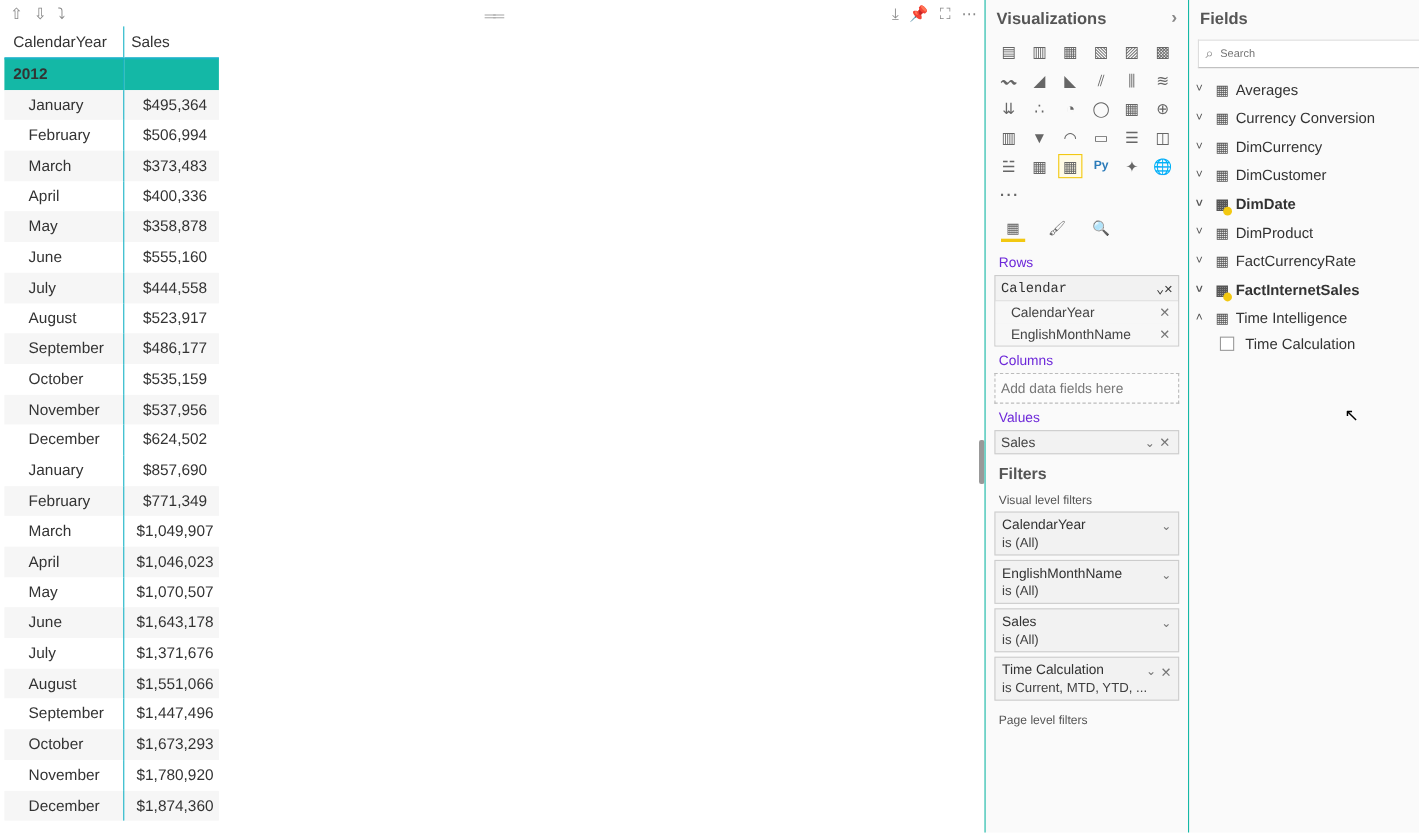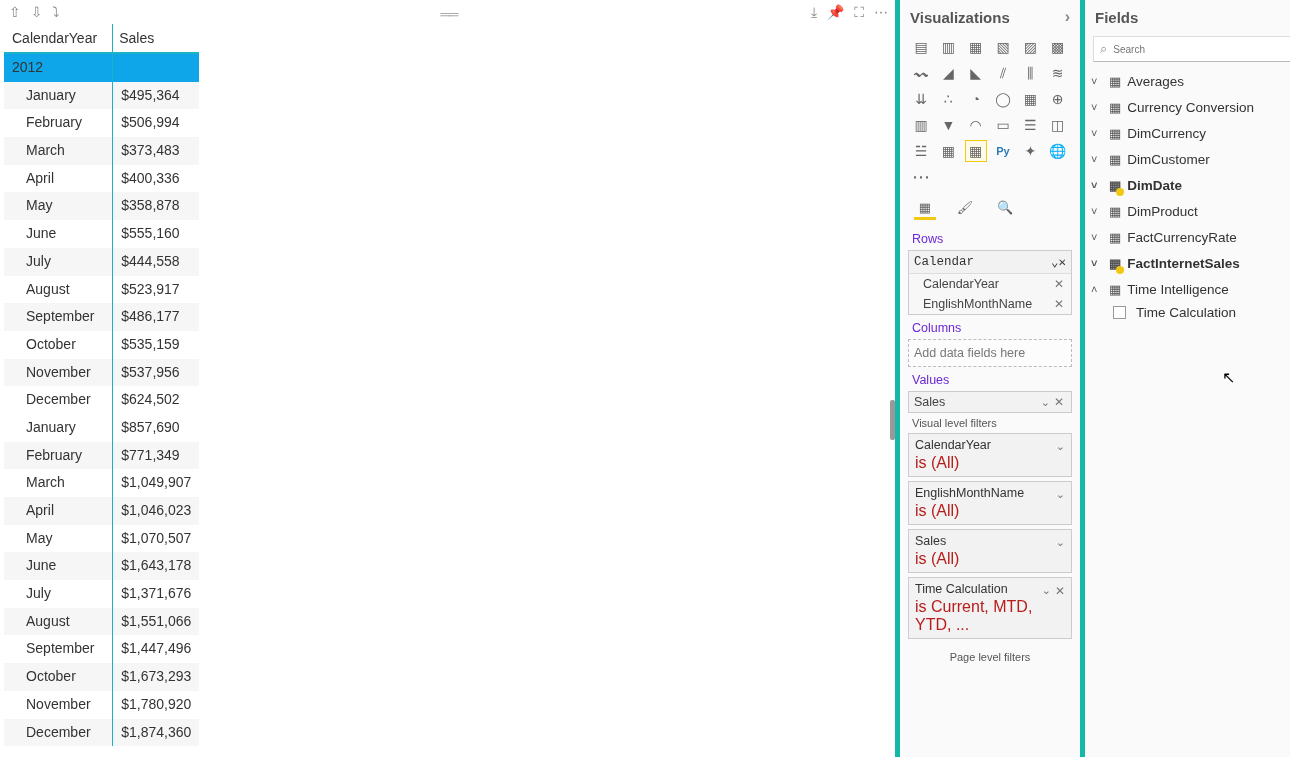--- a/index.html
+++ b/index.html
@@ -43,35 +43,35 @@
   text-align: left;
   font-weight: 400;
   font-size: 14px;
   padding: 6px 8px;
   border-bottom: 2px solid #19b3c6;
 }
 .matrix th:first-child { border-right: 1px solid #19b3c6; }
 .matrix th:last-child { text-align: left; padding-left:6px;}
 .matrix td { padding: 3px 8px 3px 8px; line-height: 1.55;}
 .matrix td.col-year { border-right: 1px solid #19b3c6; }
-.matrix td.money { text-align: left; padding-right:2px;}
+.matrix td.money { text-align: center; padding-right:2px;}
 .matrix td.month-name { padding-left: 22px;}
-.matrix tr.year-row td { font-weight: 400; background:#0ea5e9; padding-left:8px;}
+.matrix tr.year-row td { font-weight: 700; background:#14b8a6; padding-left:8px;}
 .matrix tr.alt td { background: #f6f6f6; }
 .matrix tr.alt td.month-name,
 .matrix tr.alt td.money { background:#f6f6f6;}
 .matrix tr:not(.alt):not(.year-row) td { background:#fff;}
 
 
 .pane {
   position: absolute;
   top: 0;
   bottom: 0;
   background: #fafafa;
-  border-left: 5px solid #14b8a6;
+  border-left: 1px solid #14b8a6;
 }
 .pane.viz { left: 895px; width: 185px; }
 .pane.fields { left: 1080px; width: 236px; }
 
 .pane-header {
   display: flex;
   align-items: center;
   justify-content: space-between;
   padding: 8px 10px 6px 10px;
   font-size: 15px;
@@ -126,21 +126,21 @@
 .filters-header { font-size:14.5px; font-weight:600; color:#555; padding:10px 4px 6px 4px;}
 .filter-sublabel { font-size:11px; color:#555; padding: 4px 4px 4px 4px;}
 .filter-card {
   border:1px solid #ccc; background:#f2f2f2;
   margin-bottom:4px;
   padding:4px 6px;
   font-size:12.5px;
   position:relative;
 }
 .filter-card .fname { color:#333; }
-.filter-card .fval { color:#b91c1c; font-size:16px; padding-top:2px;}
+.filter-card .fval { color:#404040; font-size:12px; padding-top:2px;}
 .filter-card .chev-s { position:absolute; right:6px; top:6px; color:#777; font-size:11px; cursor:pointer;}
 .filter-card .x { position:absolute; right:6px; top:6px; color:#777; font-size:12px; cursor:pointer;}
 .filter-card.with-x .chev-s { right:20px; }
 
 
 .search-box {
   margin: 4px 8px 6px 8px;
   border:1px solid #ddd;
   border-bottom:1px solid #bbb;
   background:#fff;
@@ -400,20 +400,21 @@
     </div>
 
     <div class="well-label">Values</div>
     <div class="well filled">
       <div class="well-row">
         <span>Sales</span>
         <span><span class="chev-s">⌄</span><span class="x">✕</span></span>
       </div>
     </div>
 
+    <div class="filters-header">Filters</div>
     <div class="filter-sublabel">Visual level filters</div>
     <div id="filter-cards">
         <div class="filter-card">
           <div class="fname">CalendarYear</div>
           <div class="fval">is (All)</div>
           <span class="chev-s">⌄</span>
         </div>
         <div class="filter-card">
           <div class="fname">EnglishMonthName</div>
           <div class="fval">is (All)</div>
@@ -424,21 +425,21 @@
           <div class="fval">is (All)</div>
           <span class="chev-s">⌄</span>
         </div>
         <div class="filter-card with-x">
           <div class="fname">Time Calculation</div>
           <div class="fval">is Current, MTD, YTD, ...</div>
           <span class="chev-s">⌄</span>
           <span class="x">✕</span>
         </div>
       </div>
-    <div class="filter-sublabel" style="margin-top:8px;text-align:center;">Page level filters</div>
+    <div class="filter-sublabel" style="margin-top:8px;">Page level filters</div>
   </div>
 </div>
 
 <div class="pane fields">
   <div class="pane-header">
     <span>Fields</span>
     <span class="chev">›</span>
   </div>
   <div class="search-box">
     <span style="color:#888;">⌕</span>

